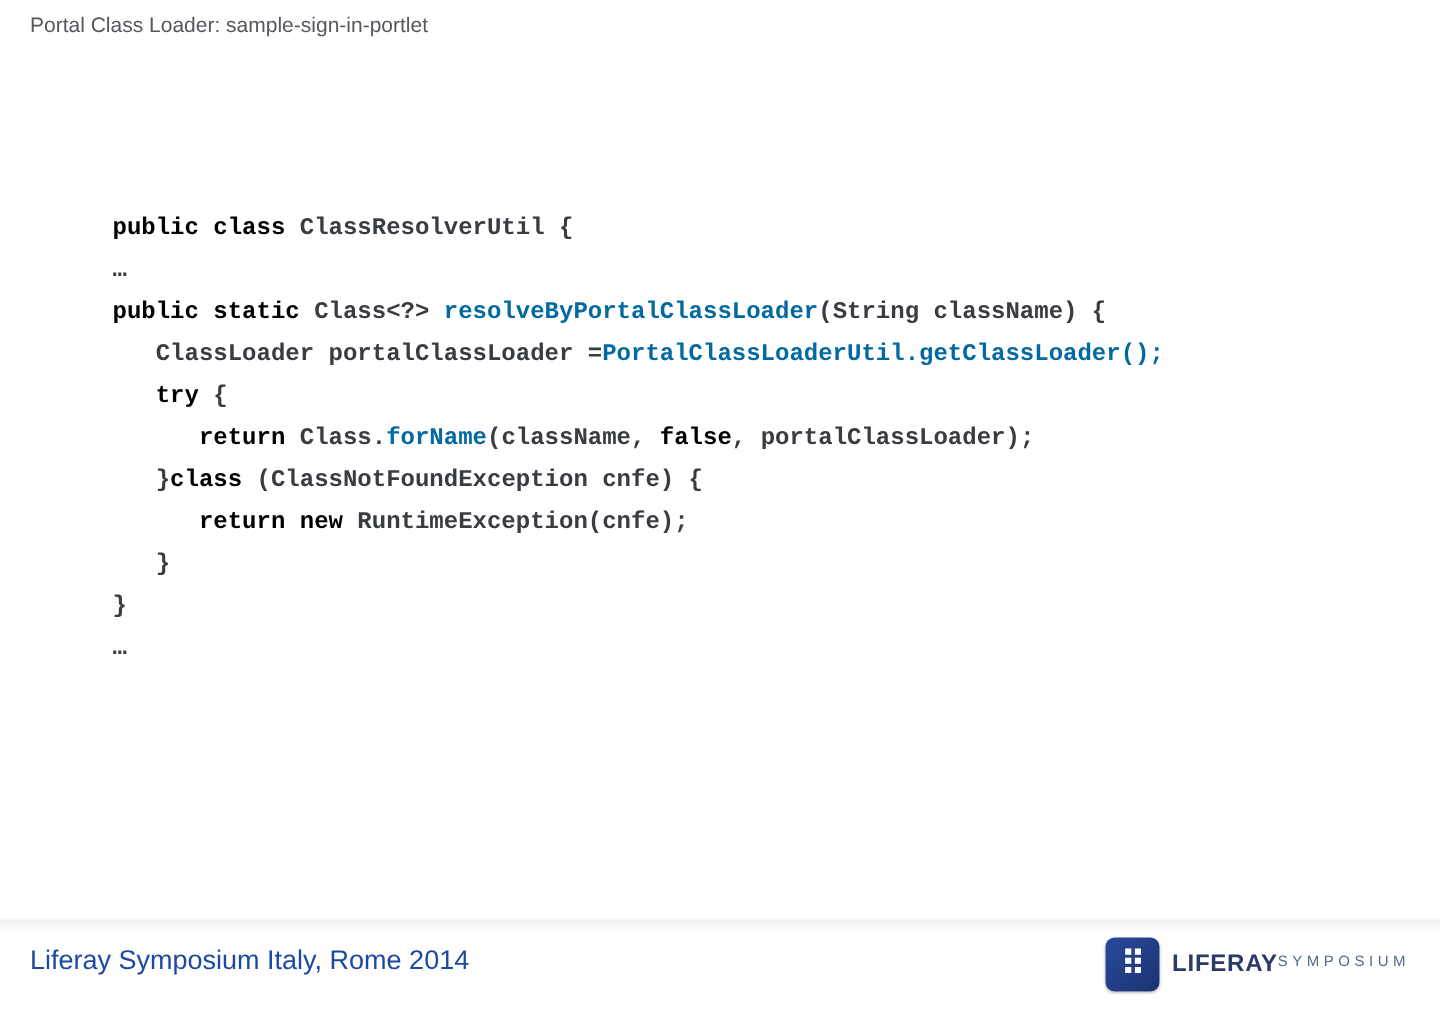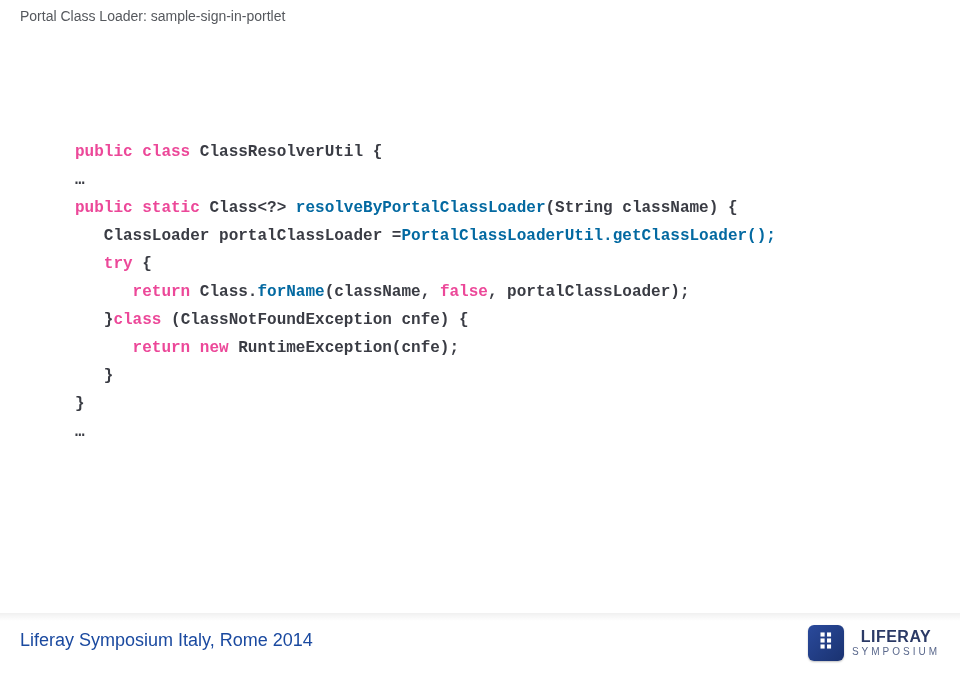--- a/index.html
+++ b/index.html
@@ -34,21 +34,21 @@
     position: absolute;
     top: 138px;
     left: 75px;
     font-family: "Courier New", Courier, monospace;
     font-size: 16px;
     line-height: 28px;
     white-space: pre;
     color: #3a3c44;
     font-weight: bold;
   }
-  .code .kw   { color: #ec4899; }   
+  .code .kw   { color: #000000; }   
   .code .call { color: #0369a1; font-weight: bold; }
 
   .footer-bar {
     position: absolute;
     bottom: 58px;
     left: 0;
     width: 100%;
     height: 8px;
     background: linear-gradient(to bottom, rgba(0,0,0,0.06), rgba(0,0,0,0));
   }
@@ -80,23 +80,22 @@
     box-shadow: 0 1px 2px rgba(0,0,0,0.25);
   }
   .logo-mark-inner {
     color: #fff;
     font-size: 22px;
     font-weight: bold;
     line-height: 1;
   }
   .logo-text {
     display: flex;
-    flex-direction: column;
+    flex-direction: row;
     line-height: 1;
-    align-items: center;
   }
   .logo-brand {
     font-size: 16px;
     font-weight: 900;
     letter-spacing: 0.5px;
     color: #2b3a66;
   }
   .logo-sub {
     font-size: 10px;
     letter-spacing: 3px;

